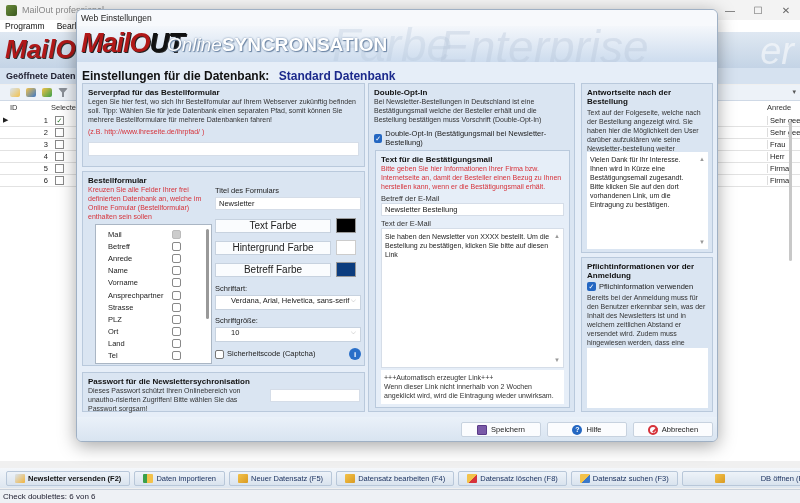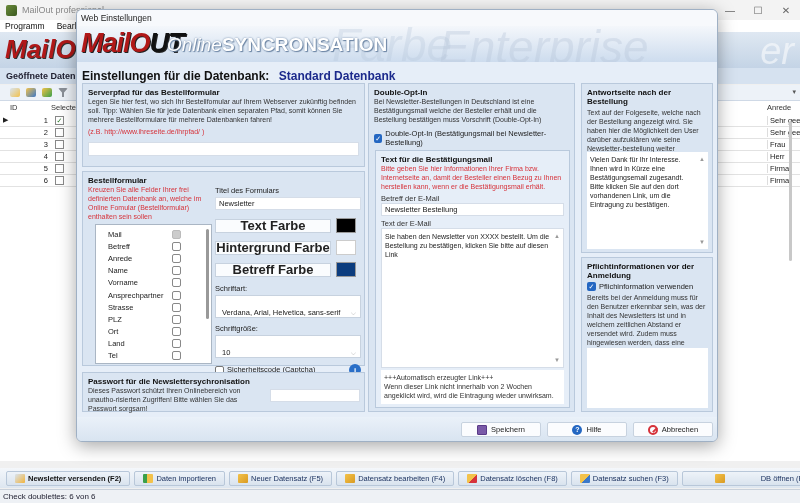--- a/index.html
+++ b/index.html
@@ -69,23 +69,23 @@
   .p-form { left: 5px; top: 161px; width: 283px; height: 195px; padding: 4px 5px; }
   .field-list { position: absolute; left: 12px; top: 52px; width: 117px; height: 140px; background: #fff; border: 1px solid #aab6c4; overflow: hidden; }
   .field-item { position: relative; height: 12.2px; font-size: 7.5px; color: #222; padding-left: 12px; display: flex; align-items: center; }
   .field-item .fchk { position: absolute; left: 76px; width: 9px; height: 9px; border: 1px solid #888; border-radius: 2px; background: #fff; }
   .field-item .fchk.disabled { background: #ccc; border-color: #bbb; }
   .field-list .vscroll { position: absolute; right: 2px; top: 4px; width: 3px; height: 90px; background: #999; border-radius: 2px; }
 
   .form-right { position: absolute; left: 132px; top: 14px; width: 146px; }
   .form-right .lbl { font-size: 7.5px; color: #222; margin-bottom: 2px; }
   .color-row { display: flex; align-items: center; gap: 5px; margin-bottom: 7px; }
-  .color-btn { width: 116px; height: 14px; background: #fafcfe; border: 1px solid #c7d2df; font-size: 13px; display: flex; align-items: center; justify-content: center; color: #222; font-weight: bold; }
+  .color-btn { width: 116px; height: 14px; background: #fafcfe; border: 1px solid #c7d2df; font-size: 10px; display: flex; align-items: center; justify-content: center; color: #222; }
   .swatch { width: 20px; height: 15px; border: 1px solid #999; }
-  .select { background: #fff; border: 1px solid #c7d2df; height: 23px; font-size: 7.5px; padding-left: 6px; display: flex; align-items: flex-end; justify-content: space-between; padding-right: 4px; margin-bottom: 6px; }
+  .select { background: #fff; border: 1px solid #c7d2df; height: 15px; font-size: 7.5px; padding-left: 15px; display: flex; align-items: flex-start; justify-content: space-between; padding-right: 4px; margin-bottom: 6px; }
   .select .chev { font-size: 7px; color: #777; }
   .captcha-row { display: flex; align-items: center; justify-content: space-between; font-size: 7.5px; }
   .captcha-row .cbx { width: 9px; height: 9px; border: 1px solid #777; border-radius: 2px; background: #fff; display: inline-block; margin-right: 3px; vertical-align: middle; }
   .info-ico { width: 12px; height: 12px; border-radius: 50%; background: #2a6fc8; color: #fff; font-size: 8px; font-weight: bold; display: flex; align-items: center; justify-content: center; }
 
   .p-pass { left: 5px; top: 362px; width: 283px; height: 40px; padding: 4px 5px; }
   .p-pass .input { position: absolute; left: 187px; top: 16px; width: 90px; height: 13px; }
   .p-pass p { width: 180px; }
 
   .p-doi { left: 291px; top: 73px; width: 207px; height: 329px; padding: 4px 5px; }

